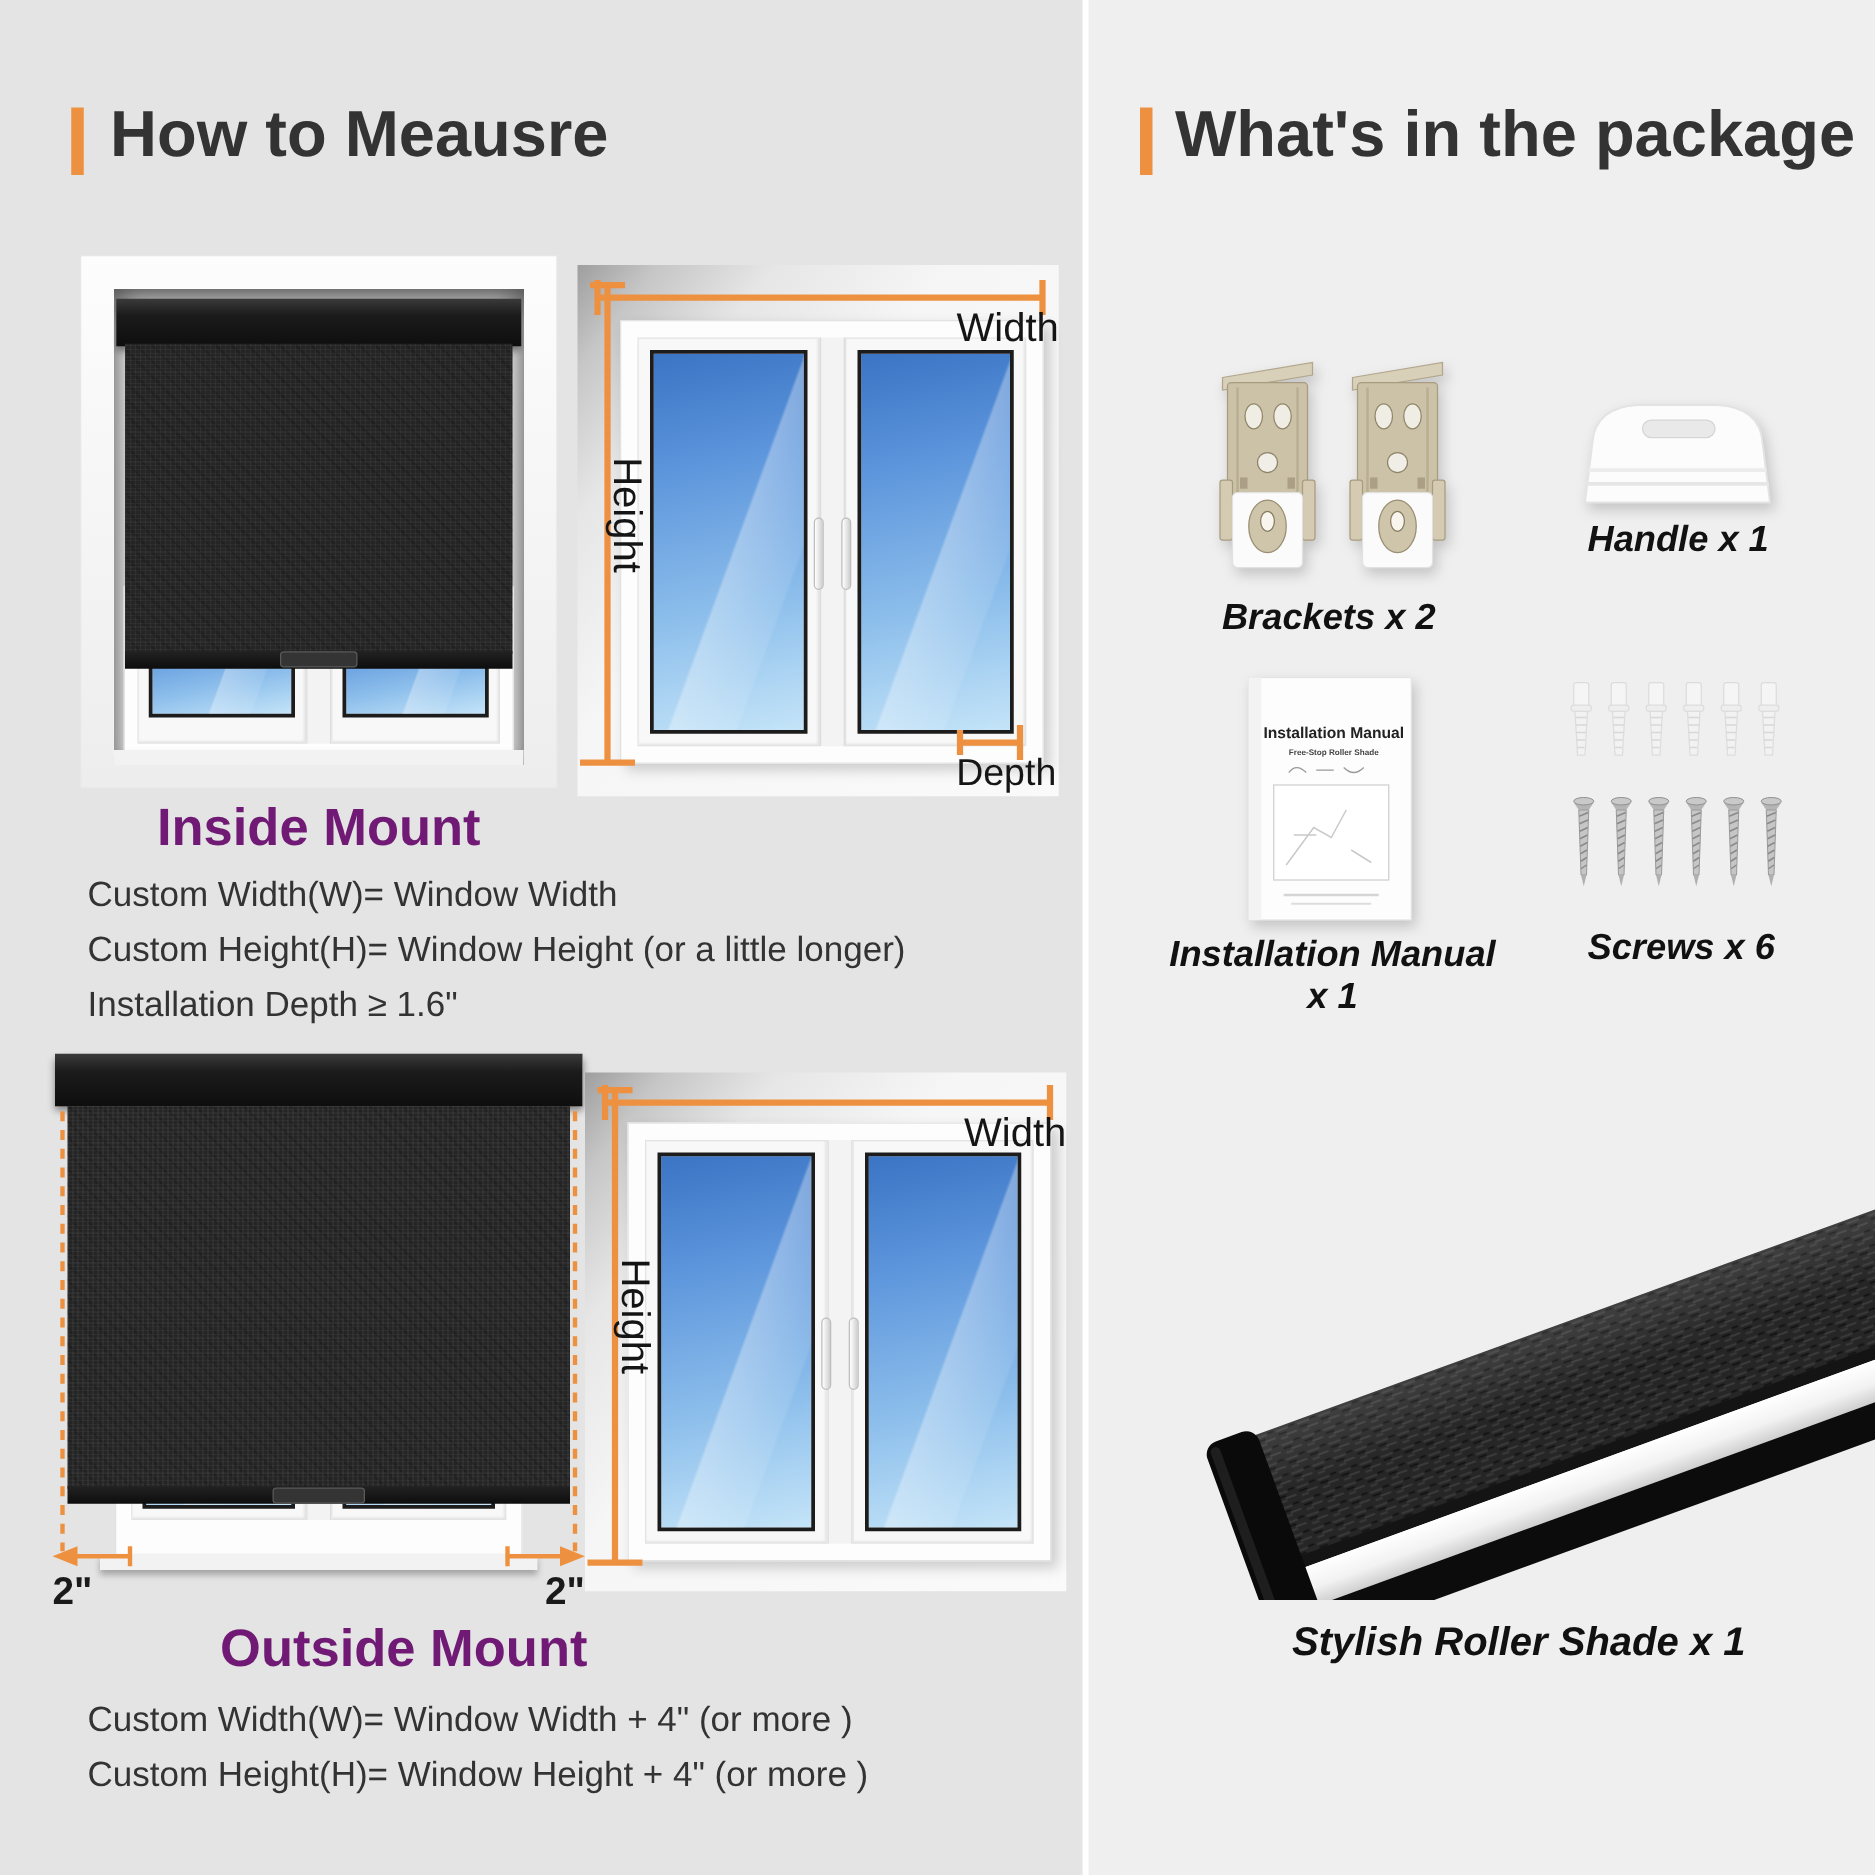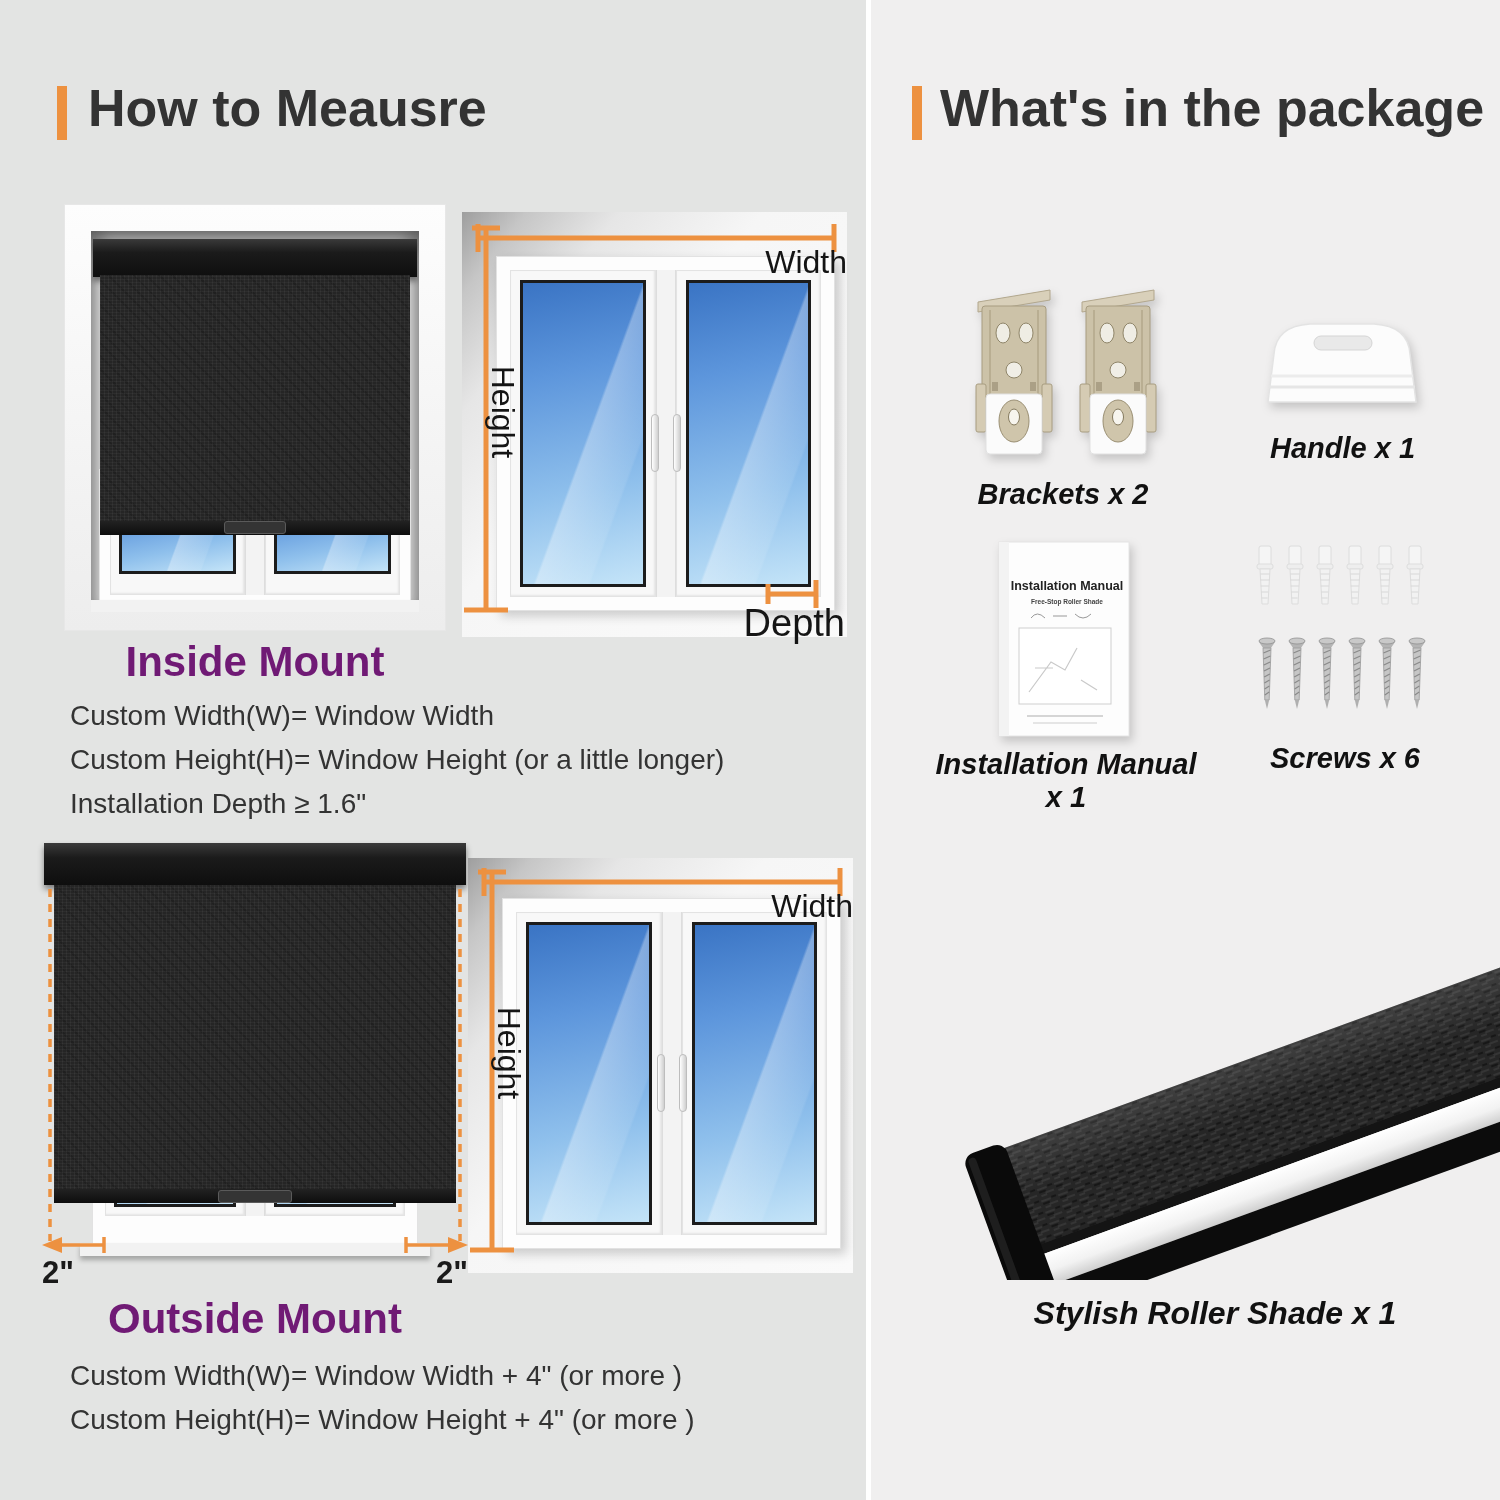--- a/index.html
+++ b/index.html
@@ -108,21 +108,21 @@
         <line x1="24" y1="16" x2="24" y2="398"></line>
         <line x1="10" y1="16" x2="38" y2="16"></line>
         <line x1="2" y1="398" x2="46" y2="398"></line>
         <line x1="306" y1="382" x2="354" y2="382"></line>
         <line x1="306" y1="372" x2="306" y2="392"></line>
         <line x1="354" y1="368" x2="354" y2="396"></line>
       </g>
     </svg>
     <div class="dim-label center" style="top:32px;">Width</div>
     <div class="dim-label rot" style="left:40px;top:200px;">Height</div>
-    <div class="dim-label" style="right:2px;top:390px;font-size:38px;">Depth</div>
+    <div class="dim-label" style="right:2px;top:390px;font-size:30px;">Depth</div>
   </div>
 
   <div class="mount-heading" style="left:65px;top:638px;width:380px;">Inside Mount</div>
   <div class="body-line" style="left:70px;top:744px;">Custom Height(H)= Window Height (or a little longer)</div>
   <div class="body-line" style="left:70px;top:700px;">Custom Width(W)= Window Width</div>
   <div class="body-line" style="left:70px;top:788px;">Installation Depth ≥ 1.6"</div>
 
   <div class="fig" style="left:40px;top:843px;width:430px;height:448px;">
     <div class="winframe" style="left:52px;top:150px;width:326px;height:252px;padding:12px 12px 28px 12px;box-shadow:none;">
       <div class="sash" style="padding:8px;">
@@ -176,21 +176,21 @@
         <line x1="372" y1="10" x2="372" y2="38"></line>
         <line x1="24" y1="14" x2="24" y2="392"></line>
         <line x1="10" y1="14" x2="38" y2="14"></line>
         <line x1="2" y1="392" x2="46" y2="392"></line>
       </g>
     </svg>
     <div class="dim-label center" style="top:30px;">Width</div>
     <div class="dim-label rot" style="left:40px;top:195px;">Height</div>
   </div>
 
-  <div class="mount-heading" style="left:40px;top:1295px;width:430px;">Outside Mount</div>
+  <div class="mount-heading" style="left:40px;top:1295px;width:430px;text-align:right;">Outside Mount</div>
   <div class="body-line" style="left:70px;top:1360px;">Custom Width(W)= Window Width + 4" (or more )</div>
   <div class="body-line" style="left:70px;top:1404px;">Custom Height(H)= Window Height + 4" (or more )</div>
 
   <div class="accent-bar" style="left:912px;top:86px;"></div>
   <div class="section-title" style="left:940px;top:78px;text-align:center;">What's in the package</div>
 
   <svg class="soft-shadow" style="position:absolute;left:968px;top:282px;" width="196" height="180" viewBox="0 0 196 180">
     <defs>
       <g id="bkt">
         <polygon points="4,16 76,4 76,14 4,26" fill="#d9d0ba" stroke="#b1a68c" stroke-width="1"></polygon>
@@ -212,21 +212,21 @@
     <use href="#bkt" x="110" y="4"></use>
   </svg>
   <div class="item-label" style="left:958px;top:478px;width:210px;">Brackets x 2</div>
 
   <svg class="soft-shadow" style="position:absolute;left:1262px;top:314px;" width="160" height="95" viewBox="0 0 160 95">
     <path d="M6,88 L12,40 Q14,12 48,10 L112,10 Q146,12 148,40 L154,88 Z" fill="#fcfcfc" stroke="#e3e3e3" stroke-width="1.5"></path>
     <rect x="52" y="22" width="58" height="14" rx="7" fill="#e9e9e9" stroke="#d5d5d5"></rect>
     <path d="M9,62 H151" stroke="#ececec" stroke-width="3" fill="none"></path>
     <path d="M7,73 H153" stroke="#e6e6e6" stroke-width="3" fill="none"></path>
   </svg>
-  <div class="item-label" style="left:1235px;top:432px;width:215px;">Handle x 1</div>
+  <div class="item-label" style="left:1235px;top:416px;width:215px;">Handle x 1</div>
 
   <svg class="soft-shadow" style="position:absolute;left:995px;top:540px;" width="140" height="200" viewBox="0 0 140 200">
     <rect x="4" y="2" width="130" height="194" fill="#fdfdfd" stroke="#e4e4e4"></rect>
     <rect x="4" y="2" width="10" height="194" fill="#f3f3f3"></rect>
     <text x="72" y="50" text-anchor="middle" font-size="12.5" font-weight="bold" fill="#222">Installation Manual</text>
     <text x="72" y="64" text-anchor="middle" font-size="6.5" font-weight="bold" fill="#444">Free-Stop Roller Shade</text>
     <path d="M36,78 q6,-8 14,0 M58,76 h14 M80,74 q8,8 16,0" stroke="#999" stroke-width="1" fill="none"></path>
     <rect x="24" y="88" width="92" height="76" fill="#ffffff" stroke="#cfcfcf"></rect>
     <path d="M34,152 l22,-30 l14,8 l12,-22 M40,128 h18 M86,140 l16,10" stroke="#c9c9c9" stroke-width="1.2" fill="none"></path>
     <path d="M32,176 h76" stroke="#d5d5d5" stroke-width="2"></path>

